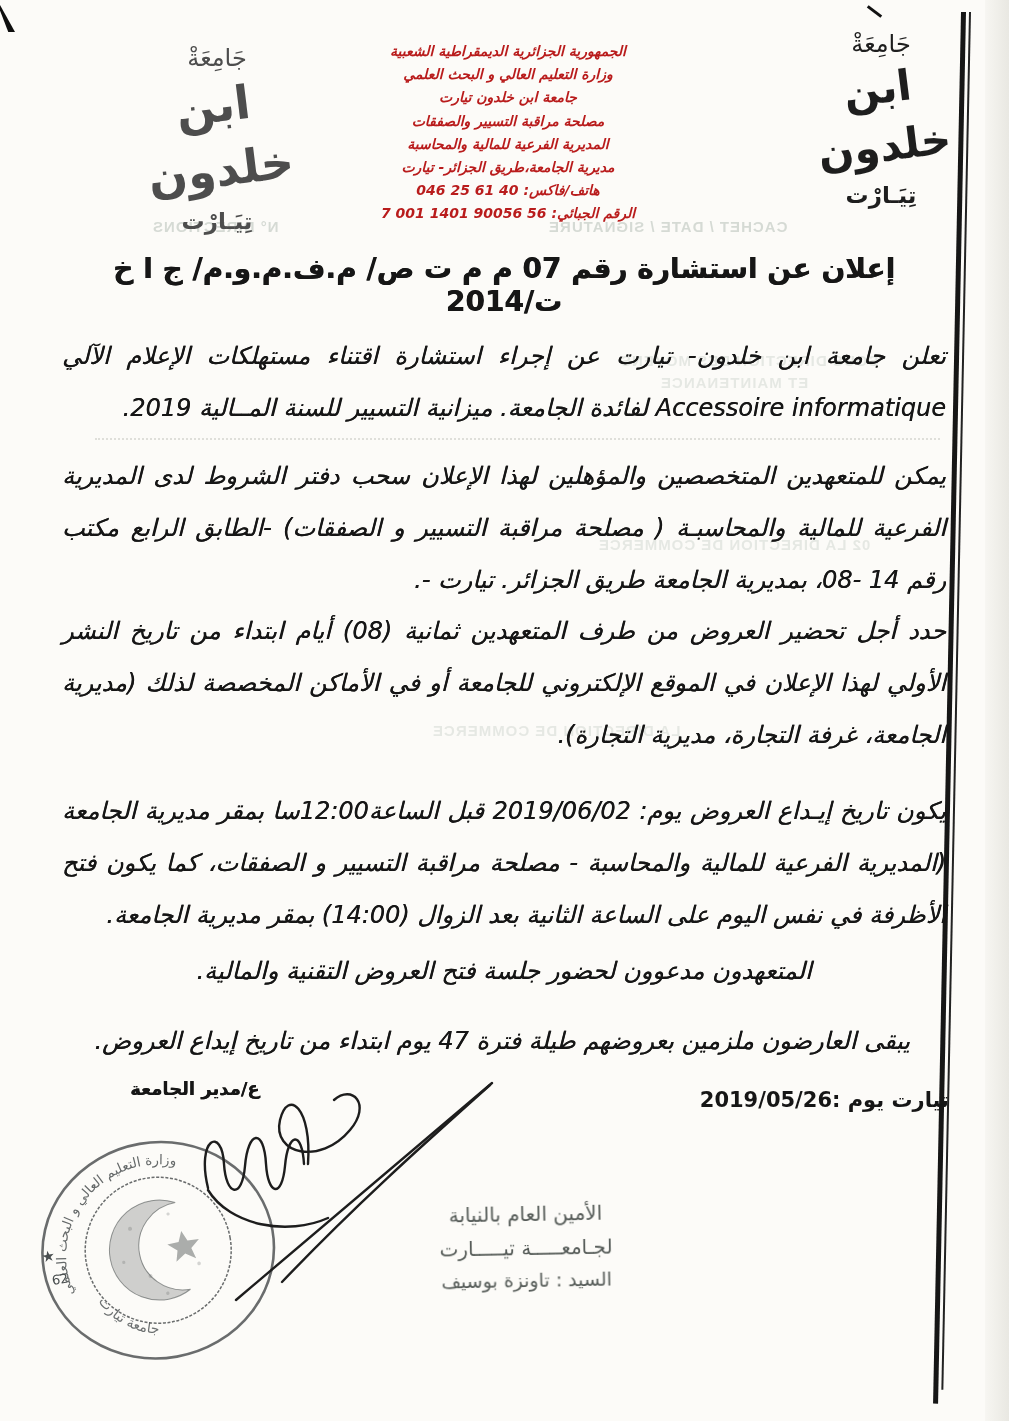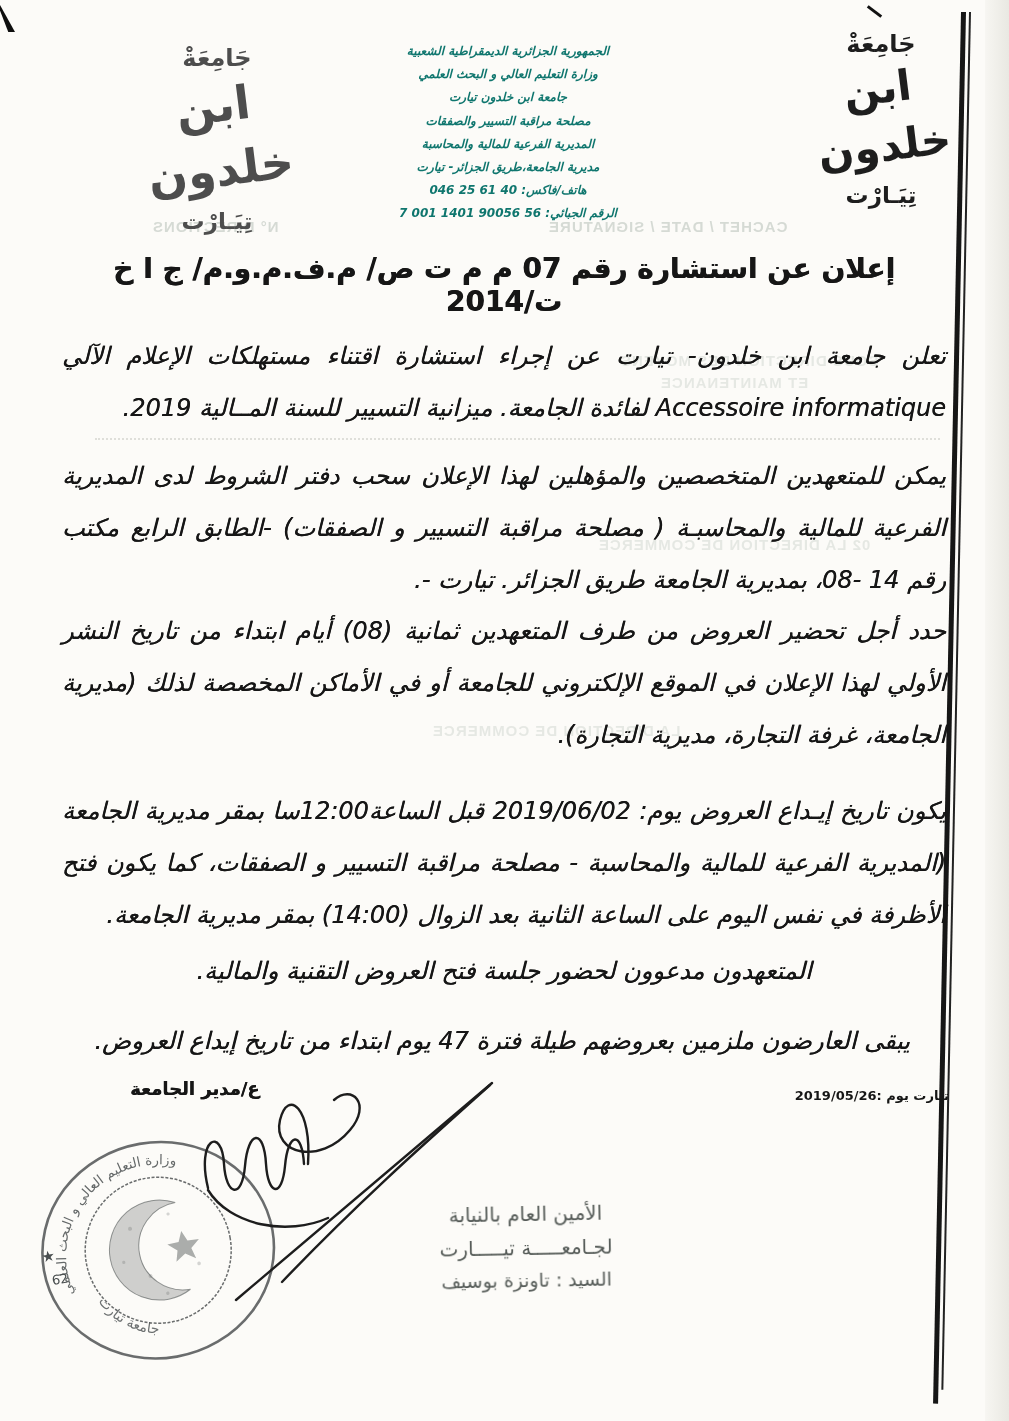--- a/index.html
+++ b/index.html
@@ -20,44 +20,44 @@
   .top-dash { position:absolute; left:866px; top:10px; width:17px; height:3px; background:#111;
     transform:rotate(37deg); }
   .streak { position:absolute; left:95px; top:438px; width:845px; height:0;
     border-top:2px dotted #c9c9c2; opacity:.55; }
   .bleed { position:absolute; transform:scaleX(-1); direction:ltr; font-weight:bold;
     color:#98a69c; opacity:.38; letter-spacing:1px; filter:blur(.4px);
     font-family:"Liberation Sans", sans-serif; font-size:15px; white-space:nowrap; }
   .bleed.dim { opacity:.22; }
   
   .logo { position:absolute; direction:rtl; text-align:center; }
-  .logo .l1 { font-size:24px; font-weight:bold; }
+  .logo .l1 { font-size:24px; font-weight:normal; }
   .logo .l2 { font-size:46px; font-weight:bold; line-height:64px; letter-spacing:-2px;
     transform:rotate(-7deg); margin-top:2px; }
   .logo .l3 { font-size:23px; font-weight:bold; letter-spacing:5px; margin-top:6px; }
   .logo-left  { left:112px; top:44px; width:210px; color:#4d4d4d; }
   .logo-right { left:790px; top:30px; width:182px; color:#1e1e1e; }
   .logo-right .l2 { font-size:42px; line-height:58px; }
   
   .letterhead { position:absolute; left:306px; top:40px; width:404px; direction:rtl;
-    text-align:center; font-style:italic; font-weight:bold; font-size:12px;
-    line-height:23.2px; color:#0f766e; }
+    text-align:center; font-style:italic; font-weight:bold; font-size:14px;
+    line-height:23.2px; color:#b91c1c; }
   
   .doc-title { position:absolute; left:58px; top:252px; width:892px; direction:rtl;
     text-align:center; font-weight:bold; font-size:28px;
     text-shadow:.5px 0 currentColor; }
   .para { position:absolute; left:62px; width:884px; direction:rtl; font-size:24px;
     line-height:52px; text-align:justify; text-align-last:right;
     text-shadow:.3px 0 currentColor;font-style:italic; }
   #p1 { top:330px; } #p2 { top:450px; } #p3 { top:605px; } #p4 { top:785px; }
   #p5 { top:945px; text-align:center; text-align-last:center; }
   #p6 { top:1015px; width:848px; padding-right:36px; }
   .signer { position:absolute; left:130px; top:1078px; direction:rtl; font-size:18px;
     font-weight:bold; text-shadow:.4px 0 currentColor; }
-  .sign-date { position:absolute; right:60px; top:1088px; direction:rtl; font-size:13px;
+  .sign-date { position:absolute; right:60px; top:1088px; direction:rtl; font-size:21px;
     font-weight:bold; }
   
   .stamp-text { position:absolute; left:376px; top:1196px; width:300px; direction:rtl;
     text-align:center; color:rgba(56,64,60,.85); transform:rotate(-1deg);
     filter:blur(.25px); }
   .stamp-text .s1 { font-size:20px; line-height:36px; }
   .stamp-text .s2 { font-size:20px; line-height:32px; }
   .stamp-text .s3 { font-size:19px; line-height:32px; }
   .seal { position:absolute; left:34px; top:1122px; transform:rotate(-10deg); }
   .scribble { position:absolute; left:112px; top:1068px; }

